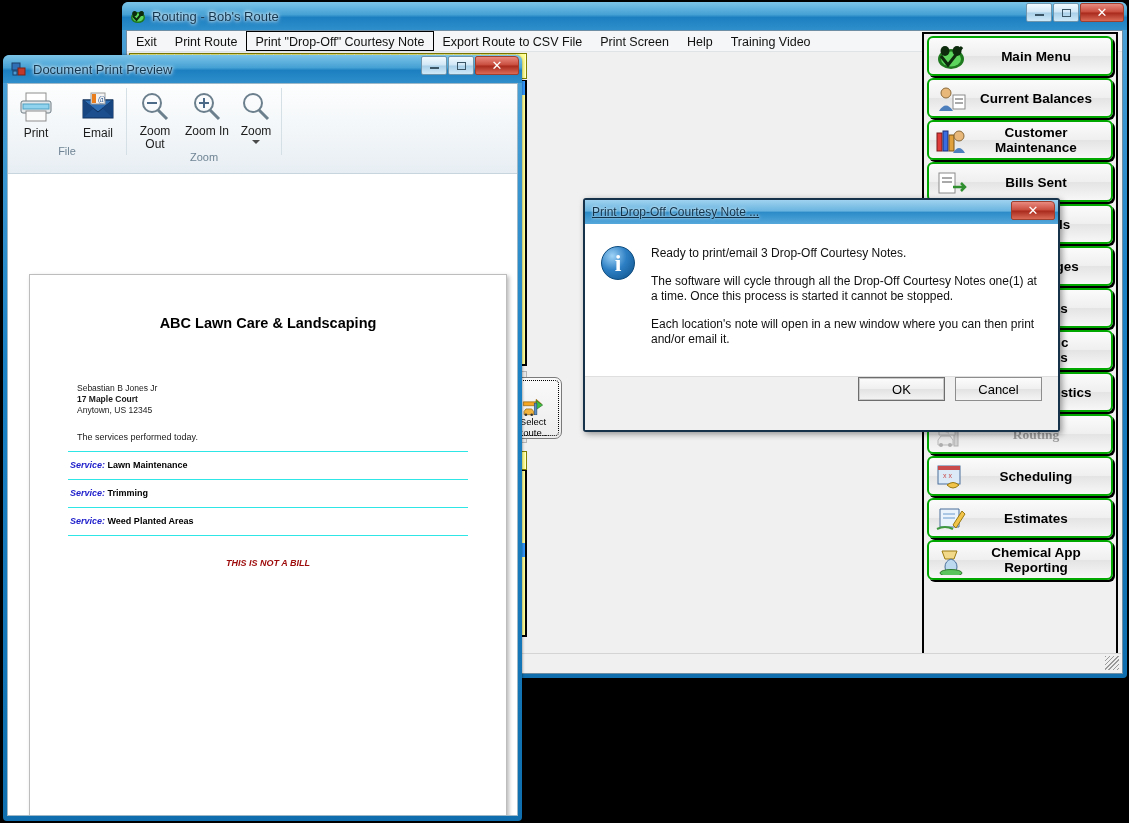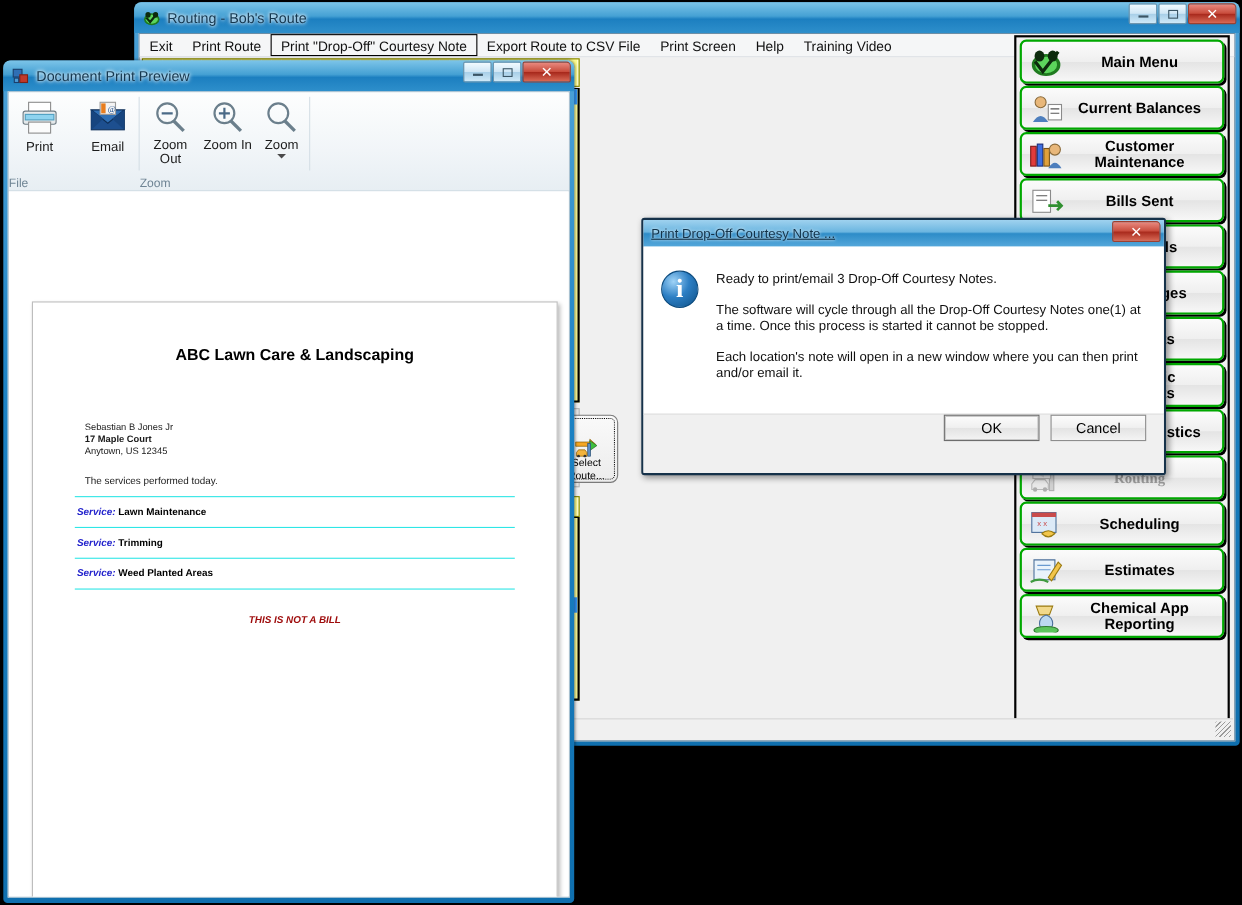--- a/index.html
+++ b/index.html
@@ -151,22 +151,22 @@
   }
   .ribbon {
     height: 90px;
     background: linear-gradient(180deg,#fdfefe 0%, #f1f5f8 60%, #e7eef3 100%);
     border-bottom: 1px solid #c7d5de;
     display: flex;
   }
   .ribbon-group { position: relative; display: flex; flex-direction: column; align-items: center; }
   .ribbon-group .items { display: flex; flex: 1; align-items: flex-start; padding-top: 6px; }
   .ribbon-group .gname {
-    font-size: 11px; color: #6f8494; text-align: left; width: 100%;
-    padding-bottom: 0;
+    font-size: 11px; color: #6f8494; text-align: center; width: 100%;
+    padding-bottom: 16px;
   }
   .ribbon-sep { width: 1px; background: #d5dfe6; margin: 4px 0 18px 0; }
   .rbtn {
     width: 62px; display: flex; flex-direction: column; align-items: center;
     cursor: default;
   }
   .rbtn .cap { font-size: 12px; color: #1c1c1c; margin-top: 3px; text-align: center; line-height: 13px; }
   .caret { width:0;height:0;border-left:4px solid transparent;border-right:4px solid transparent;border-top:4px solid #4a4a4a;margin-top:2px;}
 
   .page-area {

